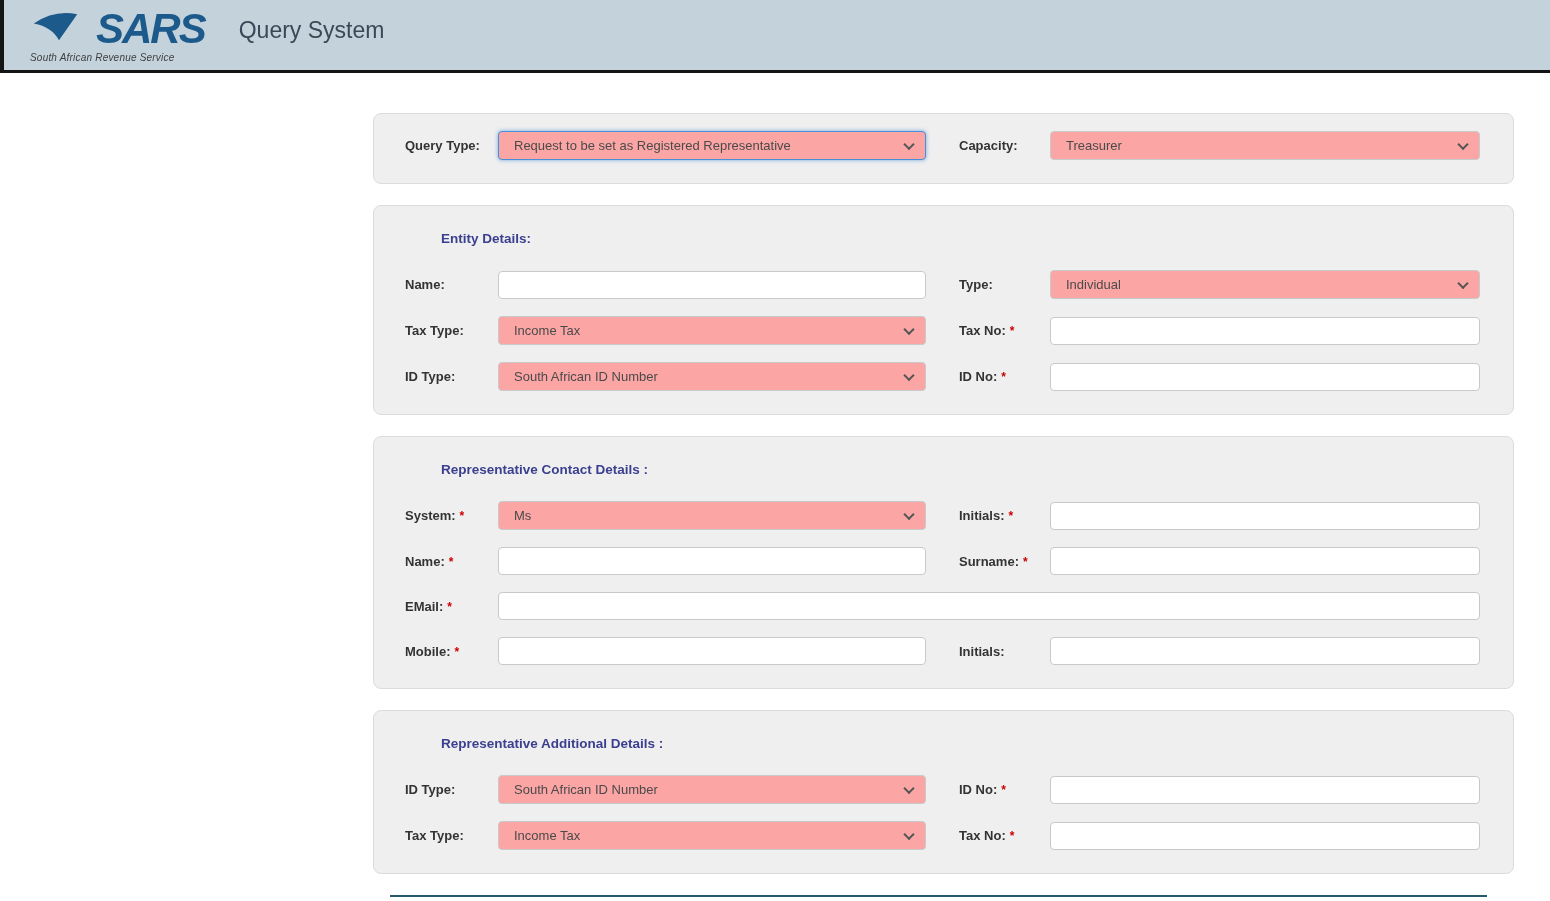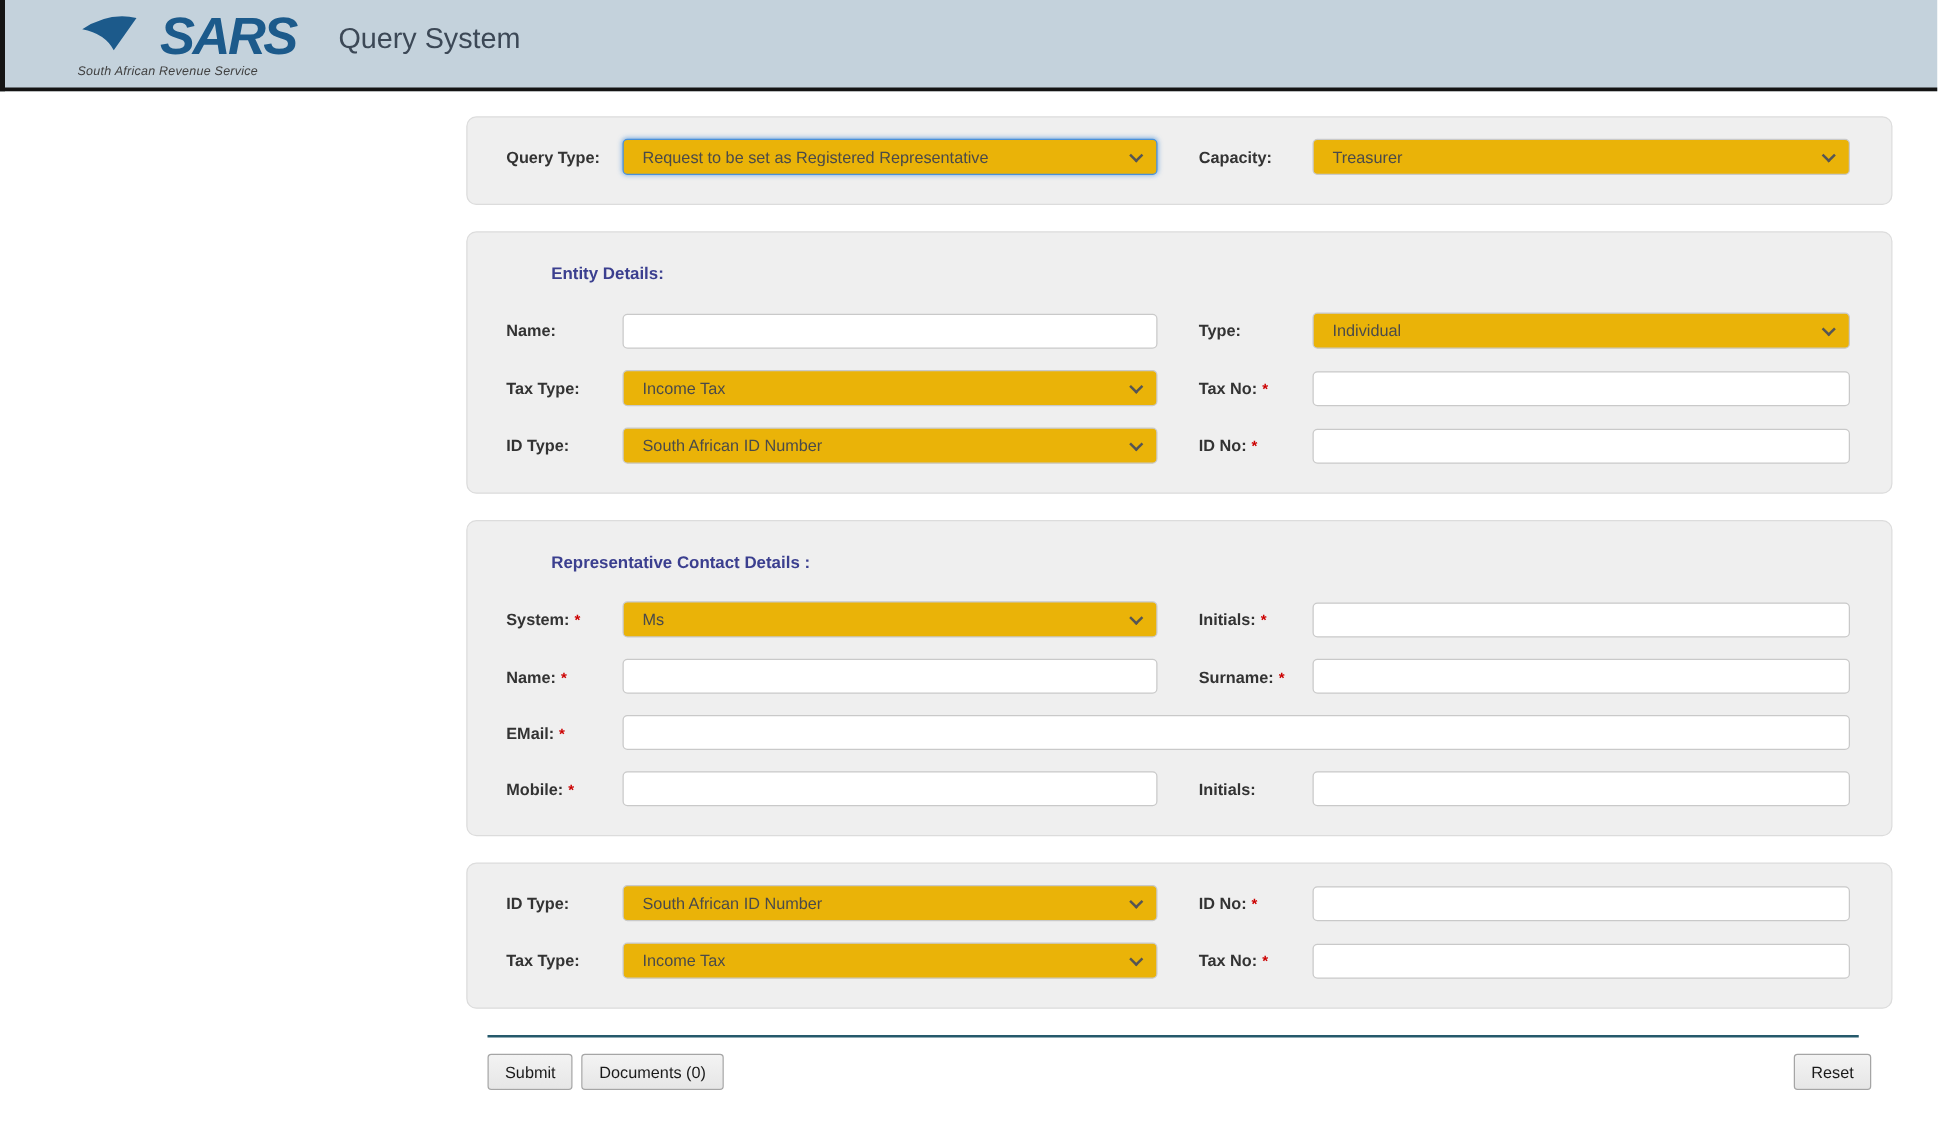--- a/index.html
+++ b/index.html
@@ -8,21 +8,20 @@
   .page { width: 1550px; min-height: 901px; background: #fff; }
 
   
   .header {
     height: 73px;
     background: #c4d2dc;
     border-left: 4px solid #141414;
     border-bottom: 3px solid #141414;
     display: flex;
     align-items: center;
-    padding-left: 32px;
   }
   .logo-block { margin-left: 26px; display: flex; flex-direction: column; line-height: 1; }
   .logo-top { display: flex; align-items: flex-end; }
   .logo-check { width: 72px; height: 42px; margin-right: -6px; }
   .brand-text {
     font-size: 42px;
     font-weight: bold;
     font-style: italic;
     color: #1c5a8b;
     letter-spacing: -2px;
@@ -44,20 +43,21 @@
 
   
   .main { width: 1141px; margin-left: 373px; padding-top: 20px; }
 
   .panel {
     background: #efefef;
     border: 1px solid #dcdcdc;
     border-radius: 8px;
     padding: 17px 31px;
     margin-bottom: 21px;
+    margin-top: 20px;
   }
   .section-heading {
     font-size: 13.5px;
     font-weight: bold;
     color: #3b3f8f;
     margin: 8px 0 24px 0;
     padding-left: 36px;
   }
 
   .frow {
@@ -70,21 +70,21 @@
   .flabel { font-size: 13px; font-weight: bold; color: #333; white-space: nowrap; }
   .req { color: #c00; margin-left: 4px; font-size: 12px; font-weight: bold; }
 
   .sel { position: relative; }
   select {
     width: 100%;
     height: 29px;
     appearance: none;
     -webkit-appearance: none;
     -moz-appearance: none;
-    background: #eab308;
+    background: #fca5a5;
     border: 1px solid #c9c9c9;
     border-radius: 4px;
     padding: 0 32px 0 15px;
     font-size: 13px;
     color: #4a4a4a;
     font-family: inherit;
   }
   .chev {
     position: absolute;
     right: 13px;
@@ -250,20 +250,21 @@
       <div class="frow">
         <span class="flabel"><span>Mobile:</span><span class="req">*</span></span>
         <input type="text" style="">
         <span></span>
         <span class="flabel">Initials:</span>
         <input type="text" style="">
       </div>
     </div>
 
     <div class="panel">
+      <div class="section-heading">Representative Additional Details :</div>
 
       <div class="frow">
         <span class="flabel">ID Type:</span>
         <div class="sel">
           <select>
             <option>South African ID Number</option>
           </select>
           <span class="chev"></span>
         </div>
         <span></span>

